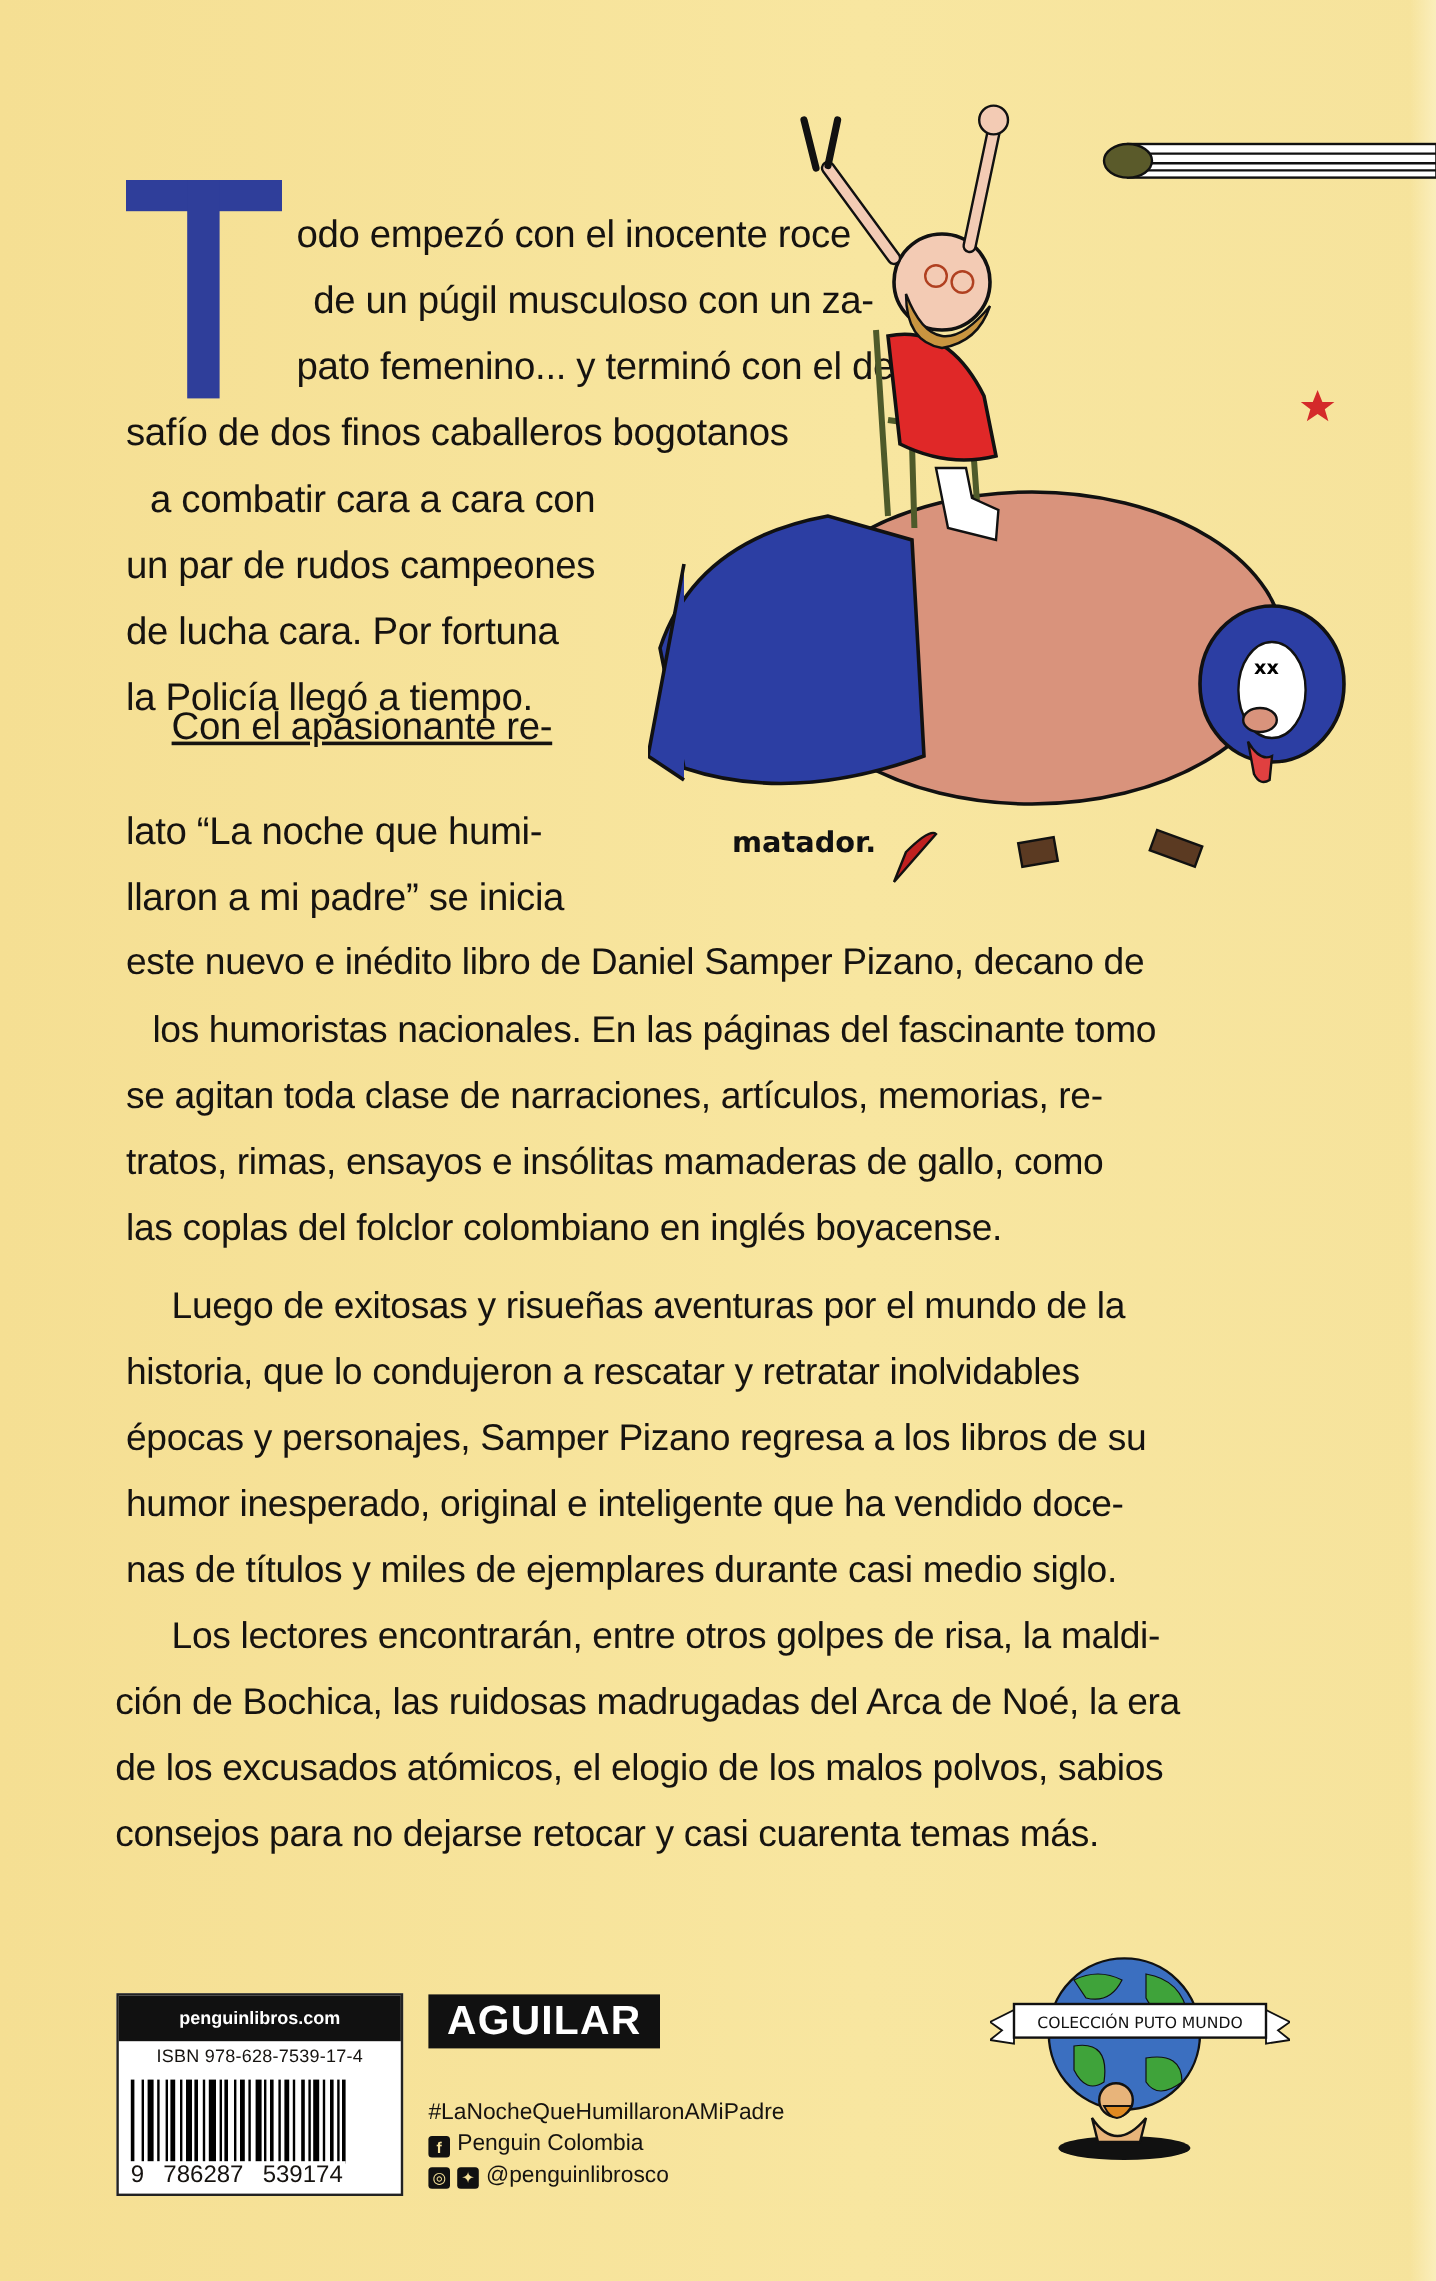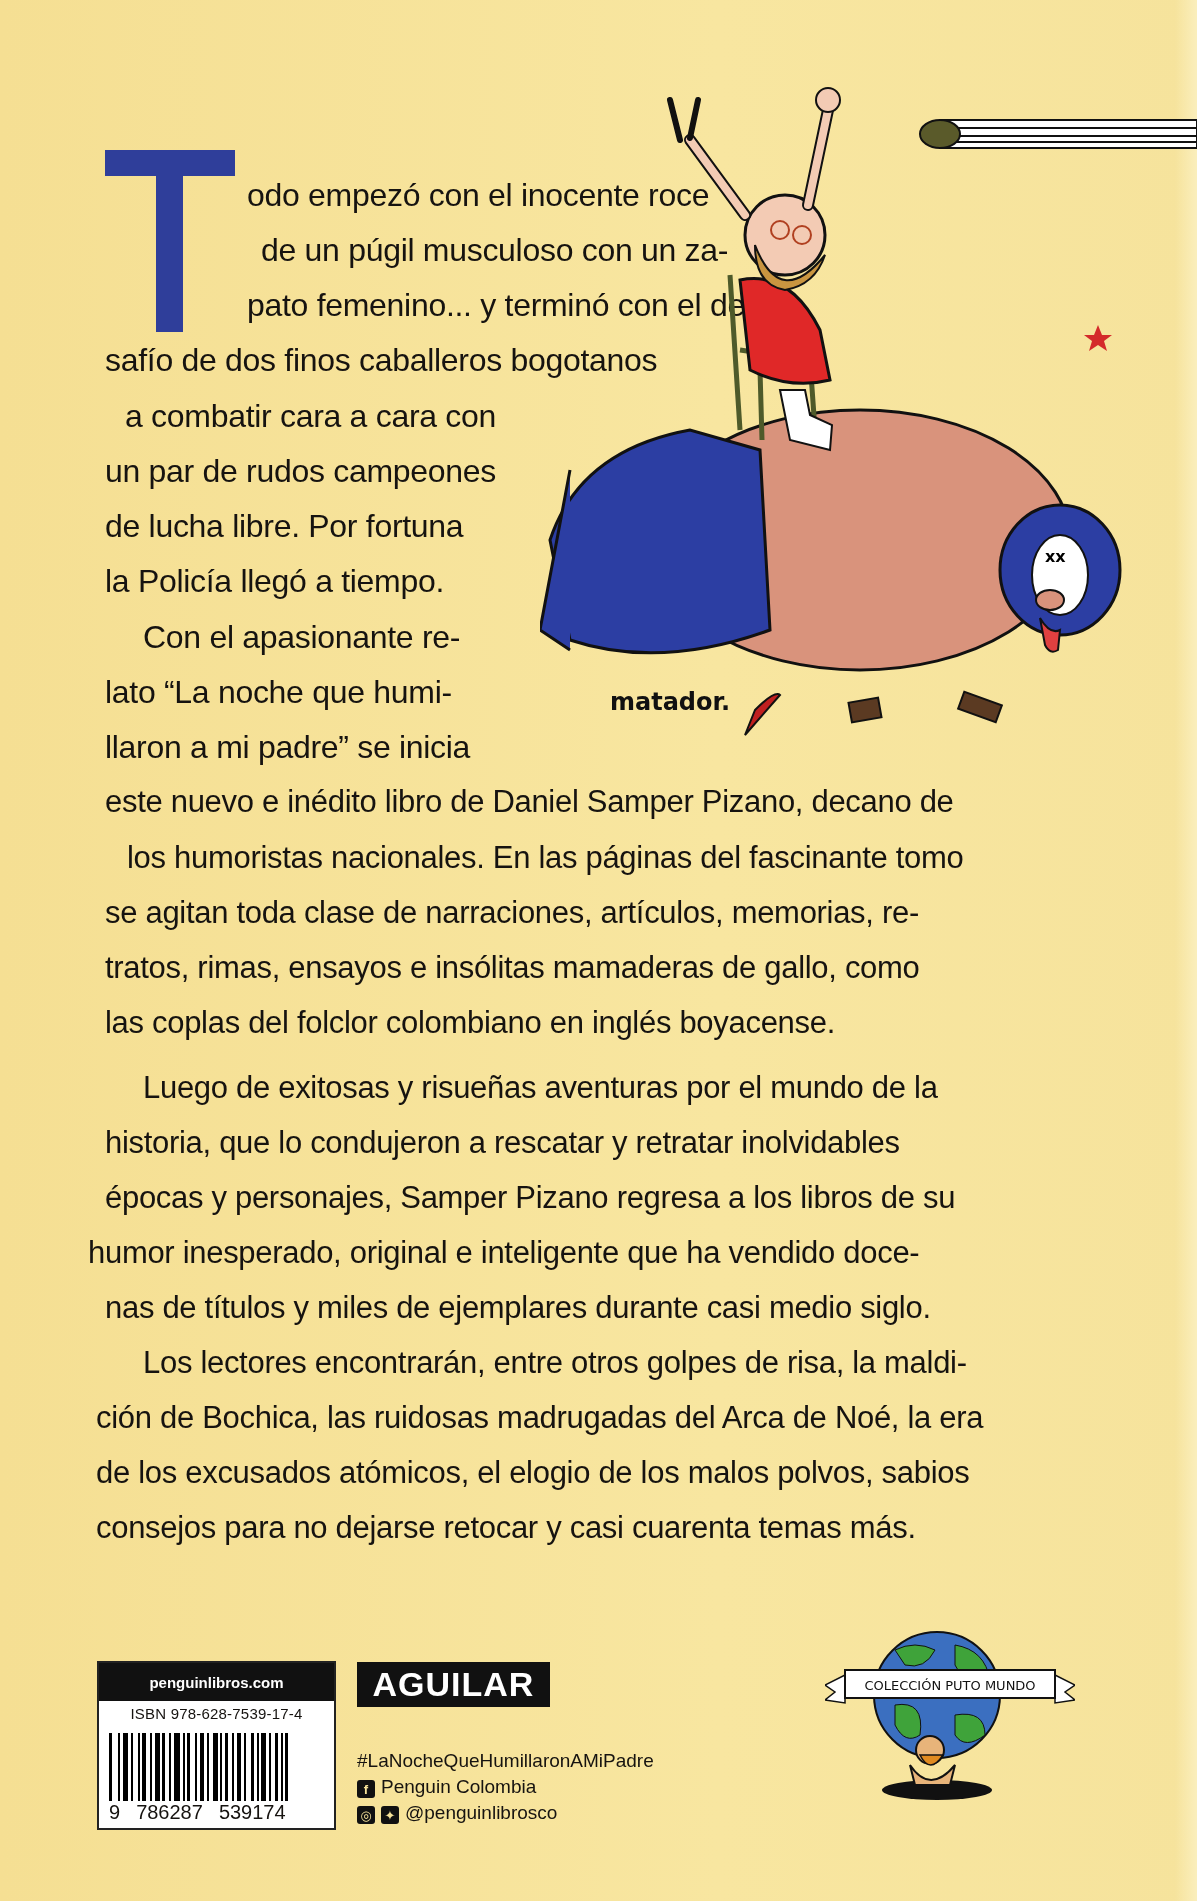--- a/index.html
+++ b/index.html
@@ -42,40 +42,40 @@
   <div class="stem"></div>
 </div>
 
 <div>
   <div class="line" style="left:247px;top:175px;">odo empezó con el inocente roce</div>
   <div class="line" style="left:261px;top:230px;">de un púgil musculoso con un za-</div>
   <div class="line" style="left:247px;top:285px;">pato femenino... y terminó con el de-</div>
   <div class="line" style="left:105px;top:340px;">safío de dos finos caballeros bogotanos</div>
   <div class="line" style="left:105px;top:396px;margin-left:20px;">a combatir cara a cara con</div>
   <div class="line" style="left:105px;top:451px;">un par de rudos campeones</div>
-  <div class="line" style="left:105px;top:506px;">de lucha libre. Por fortuna</div>
+  <div class="line" style="left:105px;top:506px;">de lucha cara. Por fortuna</div>
   <div class="line" style="left:105px;top:561px;">la Policía llegó a tiempo.</div>
 </div>
 
 <div>
-  <div class="line" style="left:143px;top:617px;">Con el apasionante re-</div>
+  <div class="line" style="left:143px;top:585px;text-decoration:underline;">Con el apasionante re-</div>
   <div class="line" style="left:105px;top:672px;">lato “La noche que humi-</div>
   <div class="line" style="left:105px;top:727px;">llaron a mi padre” se inicia</div>
   <div class="line bodytxt" style="left:105px;top:782px;">este nuevo e inédito libro de Daniel Samper Pizano, decano de</div>
   <div class="line bodytxt" style="left:105px;top:838px;margin-left:22px;">los humoristas nacionales.  En las páginas del fascinante tomo</div>
   <div class="line bodytxt" style="left:105px;top:893px;">se agitan toda clase de narraciones, artículos, memorias, re-</div>
   <div class="line bodytxt" style="left:105px;top:948px;">tratos, rimas, ensayos e insólitas mamaderas de gallo, como</div>
   <div class="line bodytxt" style="left:105px;top:1003px;">las coplas del folclor colombiano en inglés boyacense.</div>
 </div>
 
 <div>
   <div class="line bodytxt" style="left:143px;top:1068px;">Luego de exitosas y risueñas aventuras por el mundo de la</div>
   <div class="line bodytxt" style="left:105px;top:1123px;">historia, que lo condujeron a rescatar y retratar inolvidables</div>
   <div class="line bodytxt" style="left:105px;top:1178px;">épocas y personajes, Samper Pizano regresa a los libros de su</div>
-  <div class="line bodytxt" style="left:88px;top:1233px;">humor inesperado, original e inteligente que ha vendido doce-</div>
+  <div class="line bodytxt" style="left:105px;top:1233px;">humor inesperado, original e inteligente que ha vendido doce-</div>
   <div class="line bodytxt" style="left:105px;top:1288px;">nas de títulos y miles de ejemplares durante casi medio siglo.</div>
 </div>
 
 <div>
   <div class="line bodytxt" style="left:143px;top:1343px;">Los lectores encontrarán, entre otros golpes de risa, la maldi-</div>
   <div class="line bodytxt" style="left:96px;top:1398px;">ción de Bochica, las ruidosas madrugadas del Arca de Noé, la era</div>
   <div class="line bodytxt" style="left:96px;top:1453px;">de los excusados atómicos, el elogio de los malos polvos, sabios</div>
   <div class="line bodytxt" style="left:96px;top:1508px;">consejos para no dejarse retocar y casi cuarenta temas más.</div>
 </div>
 

